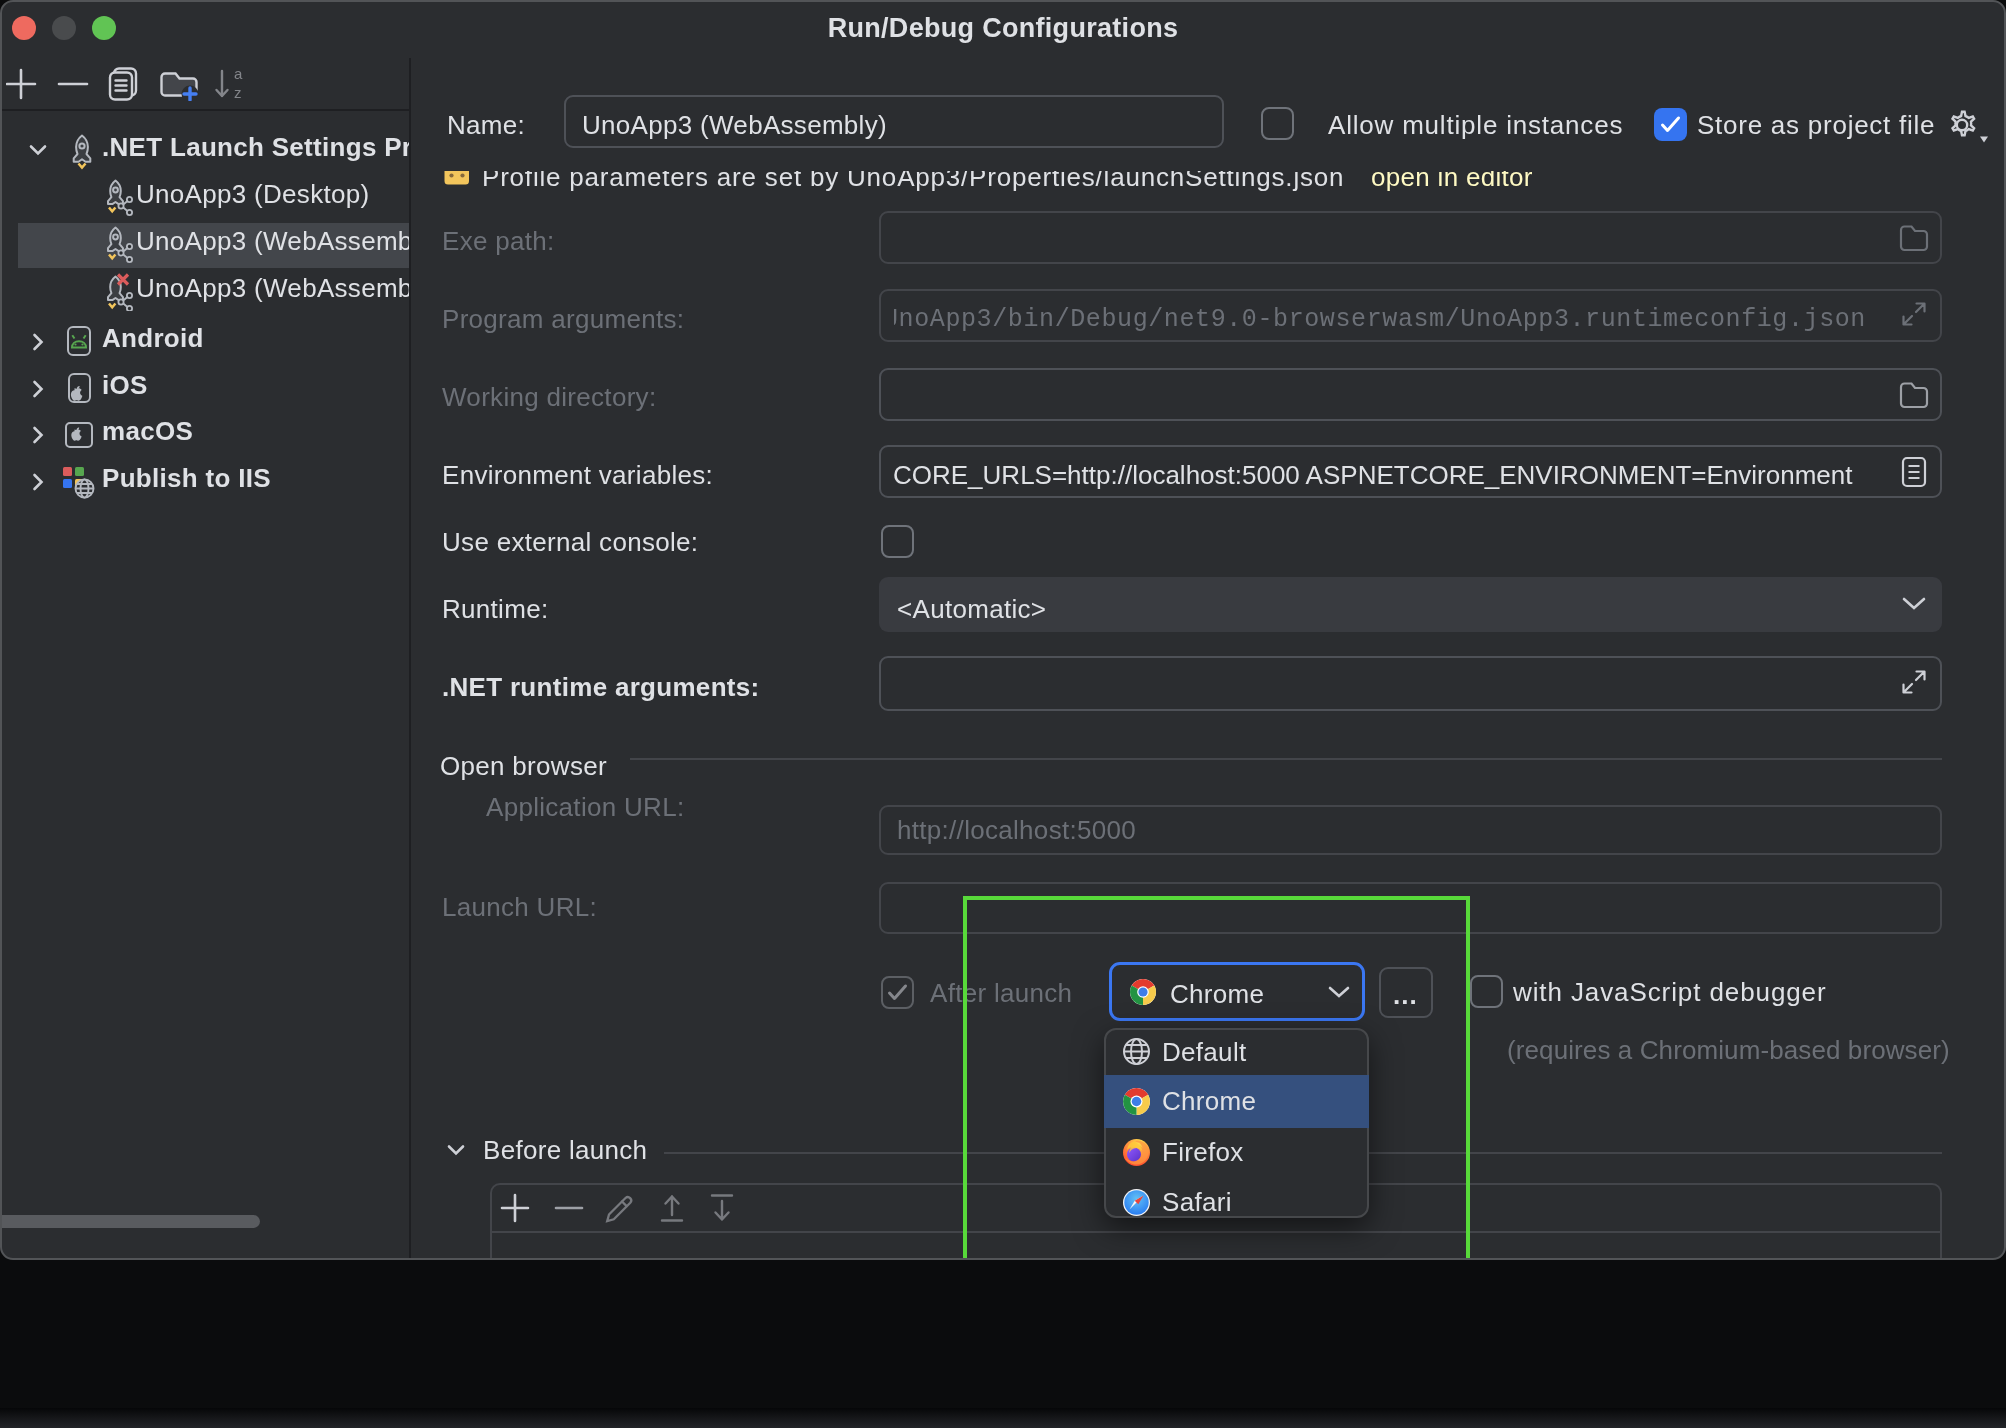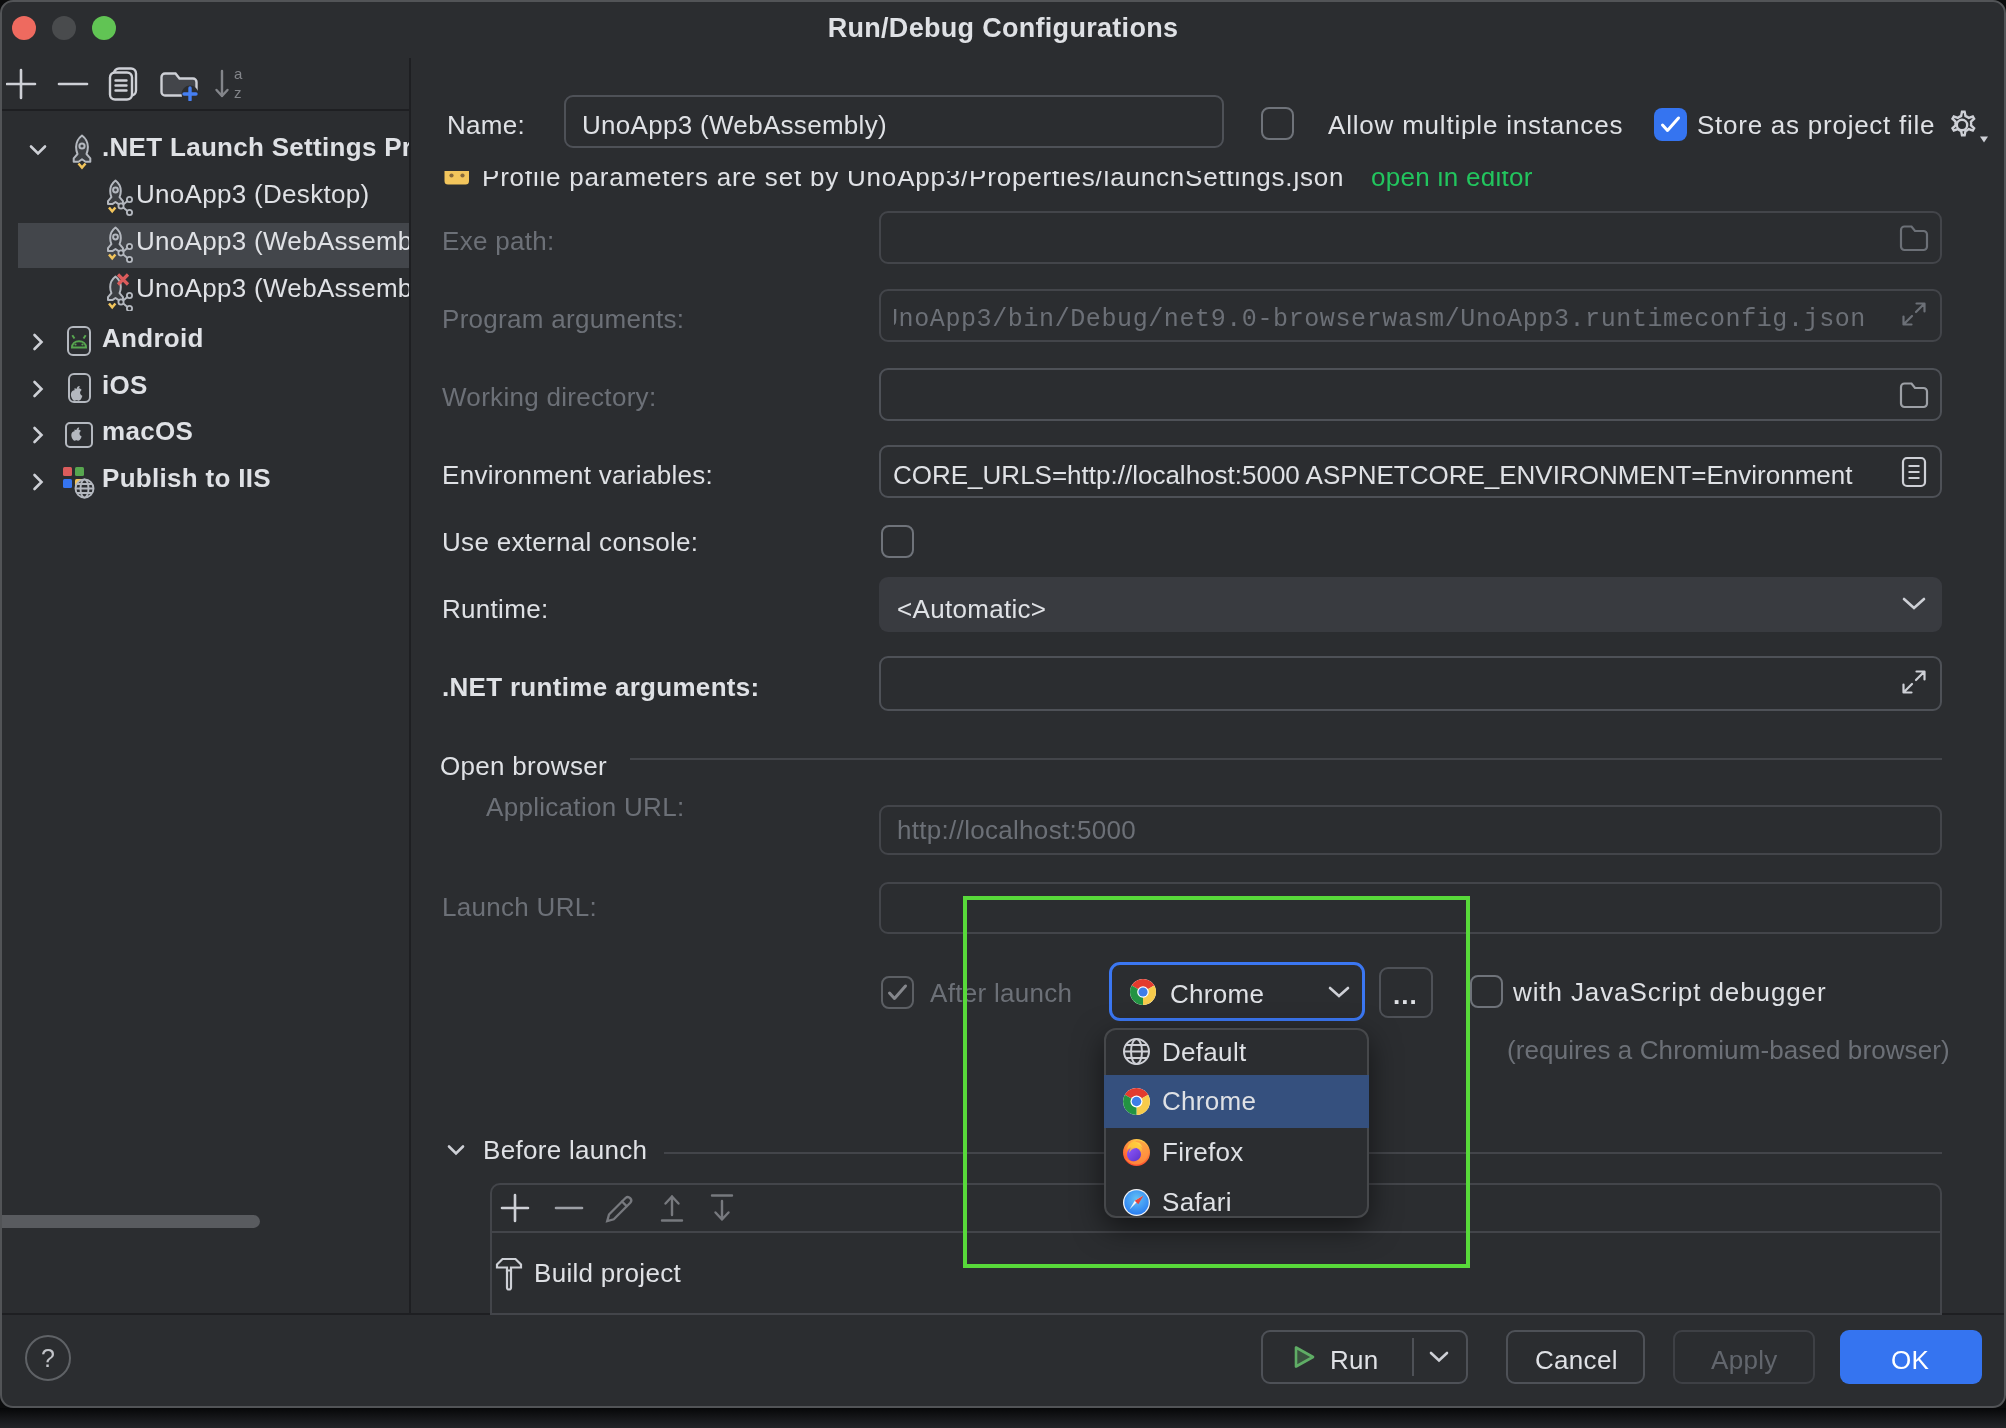--- a/index.html
+++ b/index.html
@@ -1,26 +1,26 @@
 <!DOCTYPE html>
 <html><head>
 <meta charset="utf-8">
 <style>
   html,body{margin:0;padding:0;background:#0B0C0D;}
   #page{position:relative;width:2006px;height:1428px;overflow:hidden;
         font-family:"Liberation Sans",sans-serif;color:#DFE1E5;}
-  #dlg{position:absolute;left:0;top:0;width:2006px;height:1408px;background:#2B2D30;
+  #dlg{position:absolute;left:0;top:0;width:2006px;height:1260px;background:#2B2D30;
        border-radius:13px;box-sizing:border-box;border:2px solid #525457;overflow:hidden;}
   #below{position:absolute;left:0;top:1408px;width:2006px;height:20px;
        background:linear-gradient(#060708,#17181b 55%,#232529);}
   .t{position:absolute;white-space:nowrap;font-size:26px;line-height:34px;color:#DFE1E5;letter-spacing:0.3px;}
   .b{font-weight:700;}
   .dim{color:#6C7077;}
   .mono{font-family:"Liberation Mono",monospace;font-size:25px;}
-  .link{color:#22c55e;}
+  .link{color:#fef9c3;}
   .field{position:absolute;box-sizing:border-box;border:2px solid #4E5157;border-radius:9px;}
   .fdis{border-color:#43454A;}
   .cb{position:absolute;width:33px;height:33px;box-sizing:border-box;border:2.5px solid #6F737A;border-radius:8px;}
   .ico{position:absolute;}
   .hl{position:absolute;background:#43454A;height:2px;}
   .vl{position:absolute;background:#43454A;width:2px;}
   .btn{position:absolute;box-sizing:border-box;border:2px solid #4E5157;border-radius:9px;}
 </style>
 </head>
 <body>

